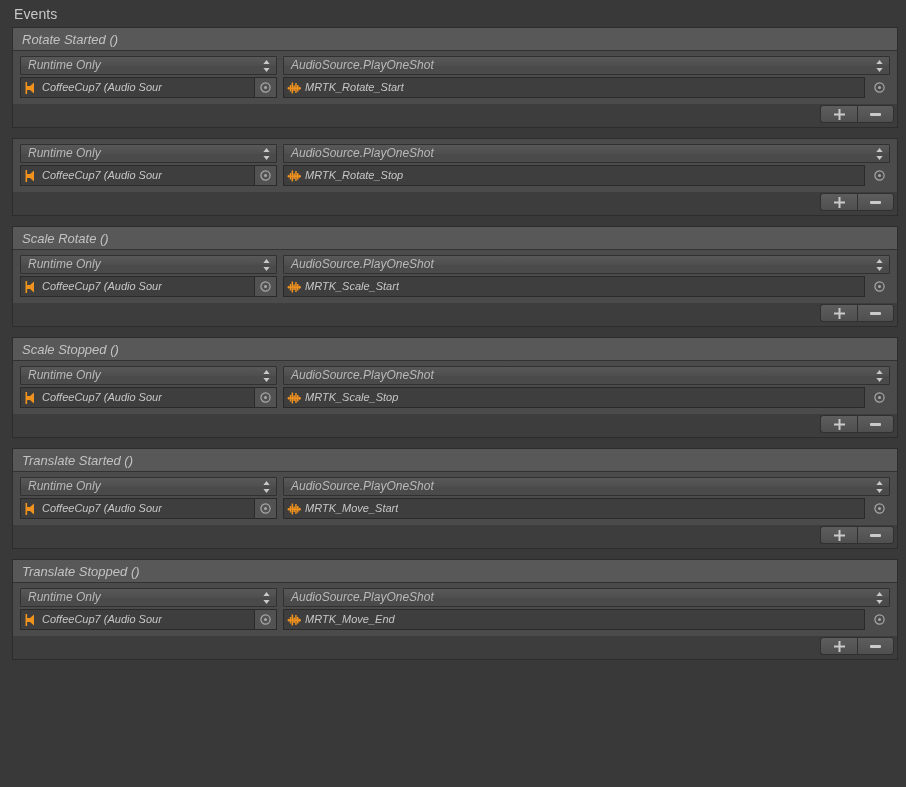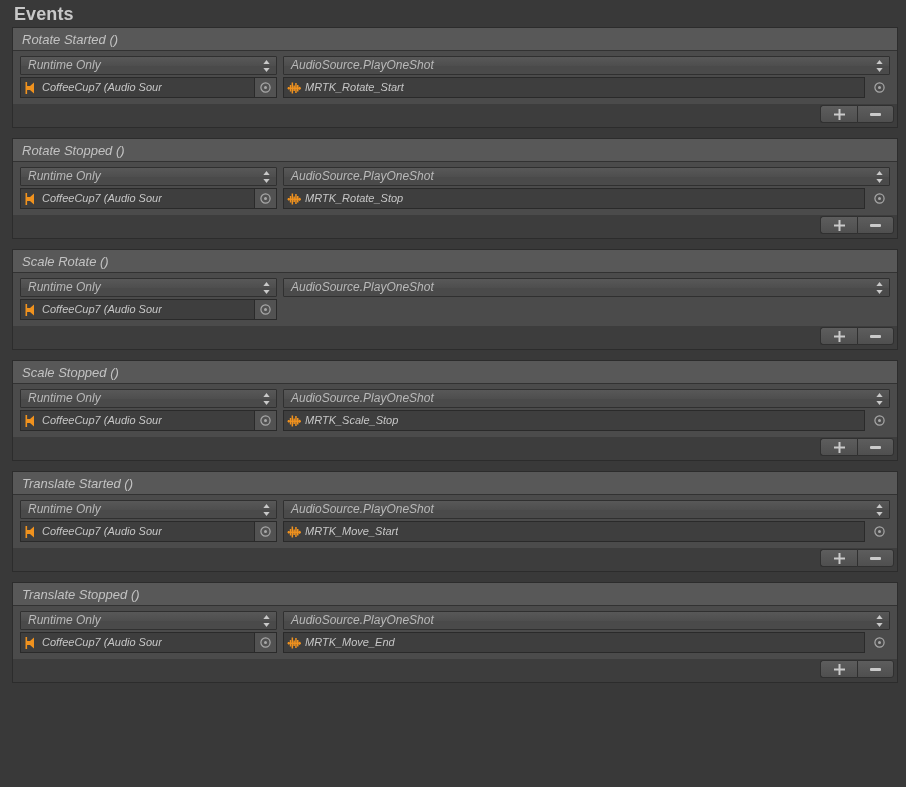--- a/index.html
+++ b/index.html
@@ -18,22 +18,22 @@
 
   #root {
     width: 906px;
     height: 787px;
     background: #393939;
     position: relative;
   }
 
   
   .events-title {
-    font-size: 18px;
-    font-weight: bold;
+    font-size: 14px;
+    font-weight: normal;
     color: #c8c8c8;
     padding: 6px 13px 5px 14px;
     letter-spacing: 0.1px;
     line-height: 16px;
   }
 
   
   .event-block {
     margin: 0 8px 0 12px;
     background: #3d3d3d;
@@ -284,21 +284,20 @@
           <svg width="13" height="13" viewBox="0 0 13 13">
             <rect x="1" y="5" width="11" height="3" rx="1" fill="#cacaca"></rect>
           </svg>
         </div>
       </div>
     </div>
   </div>
 <div class="gap"></div>
   <div class="event-unit">
     <div class="event-block">
-      <div class="event-header">Rotate Stopped ()</div>
       <div class="event-body">
   <div class="call-row">
     <div class="col-left">
       <div class="unity-popup">
         <span class="popup-text">Runtime Only</span>
         <svg class="arrows" viewBox="0 0 9 13">
           <polygon points="4.5,0.5 7.6,4.6 1.4,4.6" fill="#c9c9c9"></polygon>
           <polygon points="4.5,12.5 7.6,8.4 1.4,8.4" fill="#c9c9c9"></polygon>
         </svg>
       </div>
@@ -404,95 +403,35 @@
       </div>
     </div>
     <div class="col-right">
       <div class="unity-popup">
         <span class="popup-text">AudioSource.PlayOneShot</span>
         <svg class="arrows" viewBox="0 0 9 13">
           <polygon points="4.5,0.5 7.6,4.6 1.4,4.6" fill="#c9c9c9"></polygon>
           <polygon points="4.5,12.5 7.6,8.4 1.4,8.4" fill="#c9c9c9"></polygon>
         </svg>
       </div>
-    </div>
-  </div>
-</div>
-    </div>
-    <div class="event-footer">
-      <div class="btn-group">
-        <div class="mini-btn left">
-          <svg width="13" height="13" viewBox="0 0 13 13">
-            <rect x="5.5" y="1" width="2" height="11" fill="#cacaca"></rect>
-            <rect x="1" y="5.5" width="11" height="2" fill="#cacaca"></rect>
-          </svg>
-        </div>
-        <div class="mini-btn right">
-          <svg width="13" height="13" viewBox="0 0 13 13">
-            <rect x="1" y="5" width="11" height="3" rx="1" fill="#cacaca"></rect>
-          </svg>
-        </div>
-      </div>
-    </div>
-  </div>
-<div class="gap"></div>
-  <div class="event-unit">
-    <div class="event-block">
-      <div class="event-header">Scale Stopped ()</div>
-      <div class="event-body">
-  <div class="call-row">
-    <div class="col-left">
-      <div class="unity-popup">
-        <span class="popup-text">Runtime Only</span>
-        <svg class="arrows" viewBox="0 0 9 13">
-          <polygon points="4.5,0.5 7.6,4.6 1.4,4.6" fill="#c9c9c9"></polygon>
-          <polygon points="4.5,12.5 7.6,8.4 1.4,8.4" fill="#c9c9c9"></polygon>
-        </svg>
-      </div>
-      <div class="objfield-wrap">
-        <div class="objfield">
-          <span class="ico">
-            <svg width="16" height="16" viewBox="0 0 16 16">
-              <path d="M3 6 L6 6 L10 2.5 L10 13.5 L6 10 L3 10 Z" fill="#f0921e"></path>
-              <rect x="1.5" y="2" width="1.6" height="12" fill="#f0921e"></rect>
-            </svg>
-          </span>
-          <span class="obj-label">CoffeeCup7 (Audio Sour</span>
-        </div>
-        <div class="picker-btn">
-          <svg width="13" height="13" viewBox="0 0 13 13">
-            <circle cx="6.5" cy="6.5" r="4.6" fill="none" stroke="#a8a8a8" stroke-width="1.2"></circle>
-            <circle cx="6.5" cy="6.5" r="1.5" fill="#a8a8a8"></circle>
-          </svg>
-        </div>
-      </div>
-    </div>
-    <div class="col-right">
-      <div class="unity-popup">
-        <span class="popup-text">AudioSource.PlayOneShot</span>
-        <svg class="arrows" viewBox="0 0 9 13">
-          <polygon points="4.5,0.5 7.6,4.6 1.4,4.6" fill="#c9c9c9"></polygon>
-          <polygon points="4.5,12.5 7.6,8.4 1.4,8.4" fill="#c9c9c9"></polygon>
-        </svg>
-      </div>
       <div class="objfield-wrap">
         <div class="objfield">
           <span class="ico">
             <svg width="16" height="16" viewBox="0 0 16 16">
               <rect x="1" y="7" width="1.5" height="2.5" fill="#f0921e"></rect>
               <rect x="2.8" y="5" width="1.5" height="6.5" fill="#f0921e"></rect>
               <rect x="4.6" y="2.5" width="1.5" height="11" fill="#f0921e"></rect>
               <rect x="6.4" y="5.5" width="1.5" height="5.5" fill="#f0921e"></rect>
               <rect x="8.2" y="3" width="1.5" height="10" fill="#f0921e"></rect>
               <rect x="10" y="5" width="1.5" height="6.5" fill="#f0921e"></rect>
               <rect x="11.8" y="6.8" width="1.5" height="3" fill="#f0921e"></rect>
               <rect x="0.5" y="7.6" width="13.5" height="1.3" fill="#f0921e"></rect>
             </svg>
           </span>
-          <span class="obj-label">MRTK_Scale_Stop</span>
+          <span class="obj-label">MRTK_Scale_Start</span>
         </div>
         <div class="picker-btn detached">
           <svg width="13" height="13" viewBox="0 0 13 13">
             <circle cx="6.5" cy="6.5" r="4.6" fill="none" stroke="#a8a8a8" stroke-width="1.2"></circle>
             <circle cx="6.5" cy="6.5" r="1.5" fill="#a8a8a8"></circle>
           </svg>
         </div>
       </div>
     </div>
   </div>
@@ -510,21 +449,21 @@
           <svg width="13" height="13" viewBox="0 0 13 13">
             <rect x="1" y="5" width="11" height="3" rx="1" fill="#cacaca"></rect>
           </svg>
         </div>
       </div>
     </div>
   </div>
 <div class="gap"></div>
   <div class="event-unit">
     <div class="event-block">
-      <div class="event-header">Translate Started ()</div>
+      <div class="event-header">Scale Stopped ()</div>
       <div class="event-body">
   <div class="call-row">
     <div class="col-left">
       <div class="unity-popup">
         <span class="popup-text">Runtime Only</span>
         <svg class="arrows" viewBox="0 0 9 13">
           <polygon points="4.5,0.5 7.6,4.6 1.4,4.6" fill="#c9c9c9"></polygon>
           <polygon points="4.5,12.5 7.6,8.4 1.4,8.4" fill="#c9c9c9"></polygon>
         </svg>
       </div>
@@ -561,21 +500,21 @@
               <rect x="1" y="7" width="1.5" height="2.5" fill="#f0921e"></rect>
               <rect x="2.8" y="5" width="1.5" height="6.5" fill="#f0921e"></rect>
               <rect x="4.6" y="2.5" width="1.5" height="11" fill="#f0921e"></rect>
               <rect x="6.4" y="5.5" width="1.5" height="5.5" fill="#f0921e"></rect>
               <rect x="8.2" y="3" width="1.5" height="10" fill="#f0921e"></rect>
               <rect x="10" y="5" width="1.5" height="6.5" fill="#f0921e"></rect>
               <rect x="11.8" y="6.8" width="1.5" height="3" fill="#f0921e"></rect>
               <rect x="0.5" y="7.6" width="13.5" height="1.3" fill="#f0921e"></rect>
             </svg>
           </span>
-          <span class="obj-label">MRTK_Move_Start</span>
+          <span class="obj-label">MRTK_Scale_Stop</span>
         </div>
         <div class="picker-btn detached">
           <svg width="13" height="13" viewBox="0 0 13 13">
             <circle cx="6.5" cy="6.5" r="4.6" fill="none" stroke="#a8a8a8" stroke-width="1.2"></circle>
             <circle cx="6.5" cy="6.5" r="1.5" fill="#a8a8a8"></circle>
           </svg>
         </div>
       </div>
     </div>
   </div>
@@ -593,21 +532,21 @@
           <svg width="13" height="13" viewBox="0 0 13 13">
             <rect x="1" y="5" width="11" height="3" rx="1" fill="#cacaca"></rect>
           </svg>
         </div>
       </div>
     </div>
   </div>
 <div class="gap"></div>
   <div class="event-unit">
     <div class="event-block">
-      <div class="event-header">Translate Stopped ()</div>
+      <div class="event-header">Translate Started ()</div>
       <div class="event-body">
   <div class="call-row">
     <div class="col-left">
       <div class="unity-popup">
         <span class="popup-text">Runtime Only</span>
         <svg class="arrows" viewBox="0 0 9 13">
           <polygon points="4.5,0.5 7.6,4.6 1.4,4.6" fill="#c9c9c9"></polygon>
           <polygon points="4.5,12.5 7.6,8.4 1.4,8.4" fill="#c9c9c9"></polygon>
         </svg>
       </div>
@@ -644,21 +583,21 @@
               <rect x="1" y="7" width="1.5" height="2.5" fill="#f0921e"></rect>
               <rect x="2.8" y="5" width="1.5" height="6.5" fill="#f0921e"></rect>
               <rect x="4.6" y="2.5" width="1.5" height="11" fill="#f0921e"></rect>
               <rect x="6.4" y="5.5" width="1.5" height="5.5" fill="#f0921e"></rect>
               <rect x="8.2" y="3" width="1.5" height="10" fill="#f0921e"></rect>
               <rect x="10" y="5" width="1.5" height="6.5" fill="#f0921e"></rect>
               <rect x="11.8" y="6.8" width="1.5" height="3" fill="#f0921e"></rect>
               <rect x="0.5" y="7.6" width="13.5" height="1.3" fill="#f0921e"></rect>
             </svg>
           </span>
-          <span class="obj-label">MRTK_Move_End</span>
+          <span class="obj-label">MRTK_Move_Start</span>
         </div>
         <div class="picker-btn detached">
           <svg width="13" height="13" viewBox="0 0 13 13">
             <circle cx="6.5" cy="6.5" r="4.6" fill="none" stroke="#a8a8a8" stroke-width="1.2"></circle>
             <circle cx="6.5" cy="6.5" r="1.5" fill="#a8a8a8"></circle>
           </svg>
         </div>
       </div>
     </div>
   </div>
@@ -673,14 +612,97 @@
           </svg>
         </div>
         <div class="mini-btn right">
           <svg width="13" height="13" viewBox="0 0 13 13">
             <rect x="1" y="5" width="11" height="3" rx="1" fill="#cacaca"></rect>
           </svg>
         </div>
       </div>
     </div>
   </div>
+<div class="gap"></div>
+  <div class="event-unit">
+    <div class="event-block">
+      <div class="event-header">Translate Stopped ()</div>
+      <div class="event-body">
+  <div class="call-row">
+    <div class="col-left">
+      <div class="unity-popup">
+        <span class="popup-text">Runtime Only</span>
+        <svg class="arrows" viewBox="0 0 9 13">
+          <polygon points="4.5,0.5 7.6,4.6 1.4,4.6" fill="#c9c9c9"></polygon>
+          <polygon points="4.5,12.5 7.6,8.4 1.4,8.4" fill="#c9c9c9"></polygon>
+        </svg>
+      </div>
+      <div class="objfield-wrap">
+        <div class="objfield">
+          <span class="ico">
+            <svg width="16" height="16" viewBox="0 0 16 16">
+              <path d="M3 6 L6 6 L10 2.5 L10 13.5 L6 10 L3 10 Z" fill="#f0921e"></path>
+              <rect x="1.5" y="2" width="1.6" height="12" fill="#f0921e"></rect>
+            </svg>
+          </span>
+          <span class="obj-label">CoffeeCup7 (Audio Sour</span>
+        </div>
+        <div class="picker-btn">
+          <svg width="13" height="13" viewBox="0 0 13 13">
+            <circle cx="6.5" cy="6.5" r="4.6" fill="none" stroke="#a8a8a8" stroke-width="1.2"></circle>
+            <circle cx="6.5" cy="6.5" r="1.5" fill="#a8a8a8"></circle>
+          </svg>
+        </div>
+      </div>
+    </div>
+    <div class="col-right">
+      <div class="unity-popup">
+        <span class="popup-text">AudioSource.PlayOneShot</span>
+        <svg class="arrows" viewBox="0 0 9 13">
+          <polygon points="4.5,0.5 7.6,4.6 1.4,4.6" fill="#c9c9c9"></polygon>
+          <polygon points="4.5,12.5 7.6,8.4 1.4,8.4" fill="#c9c9c9"></polygon>
+        </svg>
+      </div>
+      <div class="objfield-wrap">
+        <div class="objfield">
+          <span class="ico">
+            <svg width="16" height="16" viewBox="0 0 16 16">
+              <rect x="1" y="7" width="1.5" height="2.5" fill="#f0921e"></rect>
+              <rect x="2.8" y="5" width="1.5" height="6.5" fill="#f0921e"></rect>
+              <rect x="4.6" y="2.5" width="1.5" height="11" fill="#f0921e"></rect>
+              <rect x="6.4" y="5.5" width="1.5" height="5.5" fill="#f0921e"></rect>
+              <rect x="8.2" y="3" width="1.5" height="10" fill="#f0921e"></rect>
+              <rect x="10" y="5" width="1.5" height="6.5" fill="#f0921e"></rect>
+              <rect x="11.8" y="6.8" width="1.5" height="3" fill="#f0921e"></rect>
+              <rect x="0.5" y="7.6" width="13.5" height="1.3" fill="#f0921e"></rect>
+            </svg>
+          </span>
+          <span class="obj-label">MRTK_Move_End</span>
+        </div>
+        <div class="picker-btn detached">
+          <svg width="13" height="13" viewBox="0 0 13 13">
+            <circle cx="6.5" cy="6.5" r="4.6" fill="none" stroke="#a8a8a8" stroke-width="1.2"></circle>
+            <circle cx="6.5" cy="6.5" r="1.5" fill="#a8a8a8"></circle>
+          </svg>
+        </div>
+      </div>
+    </div>
+  </div>
+</div>
+    </div>
+    <div class="event-footer">
+      <div class="btn-group">
+        <div class="mini-btn left">
+          <svg width="13" height="13" viewBox="0 0 13 13">
+            <rect x="5.5" y="1" width="2" height="11" fill="#cacaca"></rect>
+            <rect x="1" y="5.5" width="11" height="2" fill="#cacaca"></rect>
+          </svg>
+        </div>
+        <div class="mini-btn right">
+          <svg width="13" height="13" viewBox="0 0 13 13">
+            <rect x="1" y="5" width="11" height="3" rx="1" fill="#cacaca"></rect>
+          </svg>
+        </div>
+      </div>
+    </div>
+  </div>
 </div>
 </div>
 
 </body></html>

